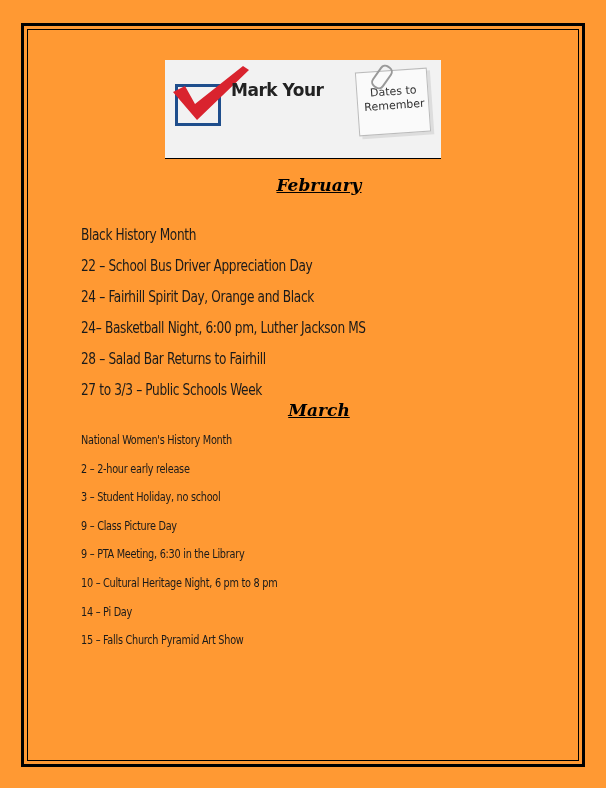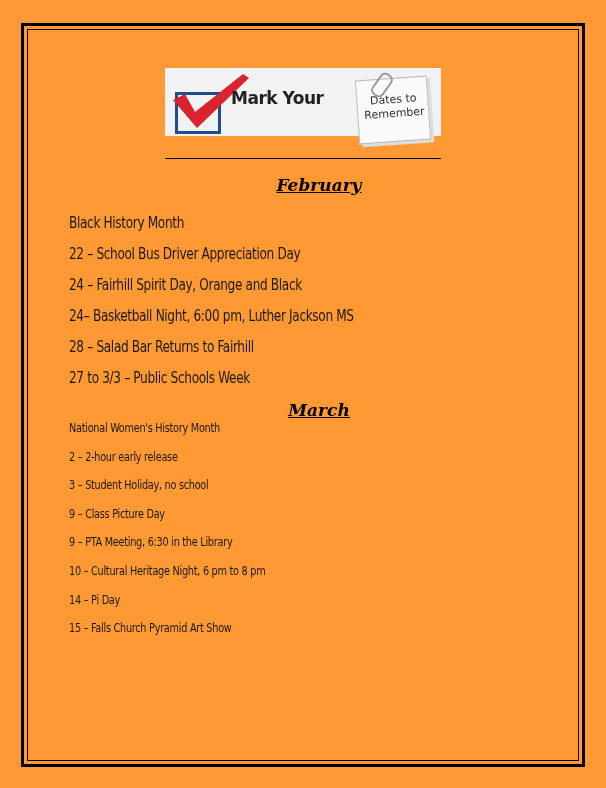--- a/index.html
+++ b/index.html
@@ -2,37 +2,37 @@
 <html><head>
 <meta charset="utf-8">
 <style>
   html, body { margin:0; padding:0; }
   body { width:606px; height:788px; background:#FF9933; position:relative; overflow:hidden;
          font-family:"DejaVu Sans Condensed","DejaVu Sans", sans-serif; }
   .frame-outer { position:absolute; left:21px; top:23px; width:558px; height:738px;
                  border:3px solid #000; }
   .frame-inner { position:absolute; left:27px; top:29px; width:550px; height:730px;
                  border:1px solid #000; }
-  .logo { position:absolute; left:165px; top:68px; width:276px; height:68px; background:#f2f2f2; }
+  .logo { position:absolute; left:165px; top:60px; width:276px; height:99px; background:#f2f2f2; }
   .logo-rule { position:absolute; left:165px; top:158px; width:276px; height:1px; background:#000; }
   .check-box { position:absolute; left:10px; top:24px; width:40px; height:36px; border:3px solid #1f4e8c; }
   .logo-text1 { position:absolute; left:66px; top:20px; font-family:"DejaVu Sans", sans-serif; font-weight:bold;
                 font-size:17px; color:#222; letter-spacing:-0.5px; }
   .logo-text2 { position:absolute; left:62px; top:40px; font-family:"DejaVu Sans", sans-serif; font-weight:bold;
                 font-style:italic; font-size:21px; color:#222; letter-spacing:-0.5px; }
   .note { position:absolute; left:192px; top:10px; width:70px; height:62px; background:#fafafa;
           border:1px solid #bbb; transform:rotate(-4deg); box-shadow:3px 3px 0 #ddd; }
   .note-text { position:absolute; left:6px; top:14px; width:60px; text-align:center; font-size:11px;
                line-height:14px; color:#333; font-family:"DejaVu Sans", sans-serif; }
   .clip { position:absolute; left:210px; top:4px; width:10px; height:22px; border:2px solid #999;
           border-radius:6px; transform:rotate(35deg); }
   .month { position:absolute; left:0; width:606px; text-align:center; font-weight:bold;
            font-family:"DejaVu Serif", serif; font-style:italic; text-decoration:underline;
            font-size:17px; color:#000;margin-left:16px; }
-  .list { position:absolute; left:69px; margin:0; padding:0; list-style:none; color:#1a1a1a; }
+  .list { position:absolute; left:69px; margin:12px; padding:0; list-style:none; color:#1a1a1a; }
   .feb li { font-size:15px; height:31px; line-height:20px; letter-spacing:-0.4px; transform:scaleX(0.9); transform-origin:left; }
   .mar li { font-size:12px; height:28.6px; line-height:16px; letter-spacing:-0.3px; transform:scaleX(0.9); transform-origin:left; }
 </style>
 </head>
 <body>
 
 <div class="frame-outer"></div>
 <div class="frame-inner"></div>
 
 <div class="logo">

